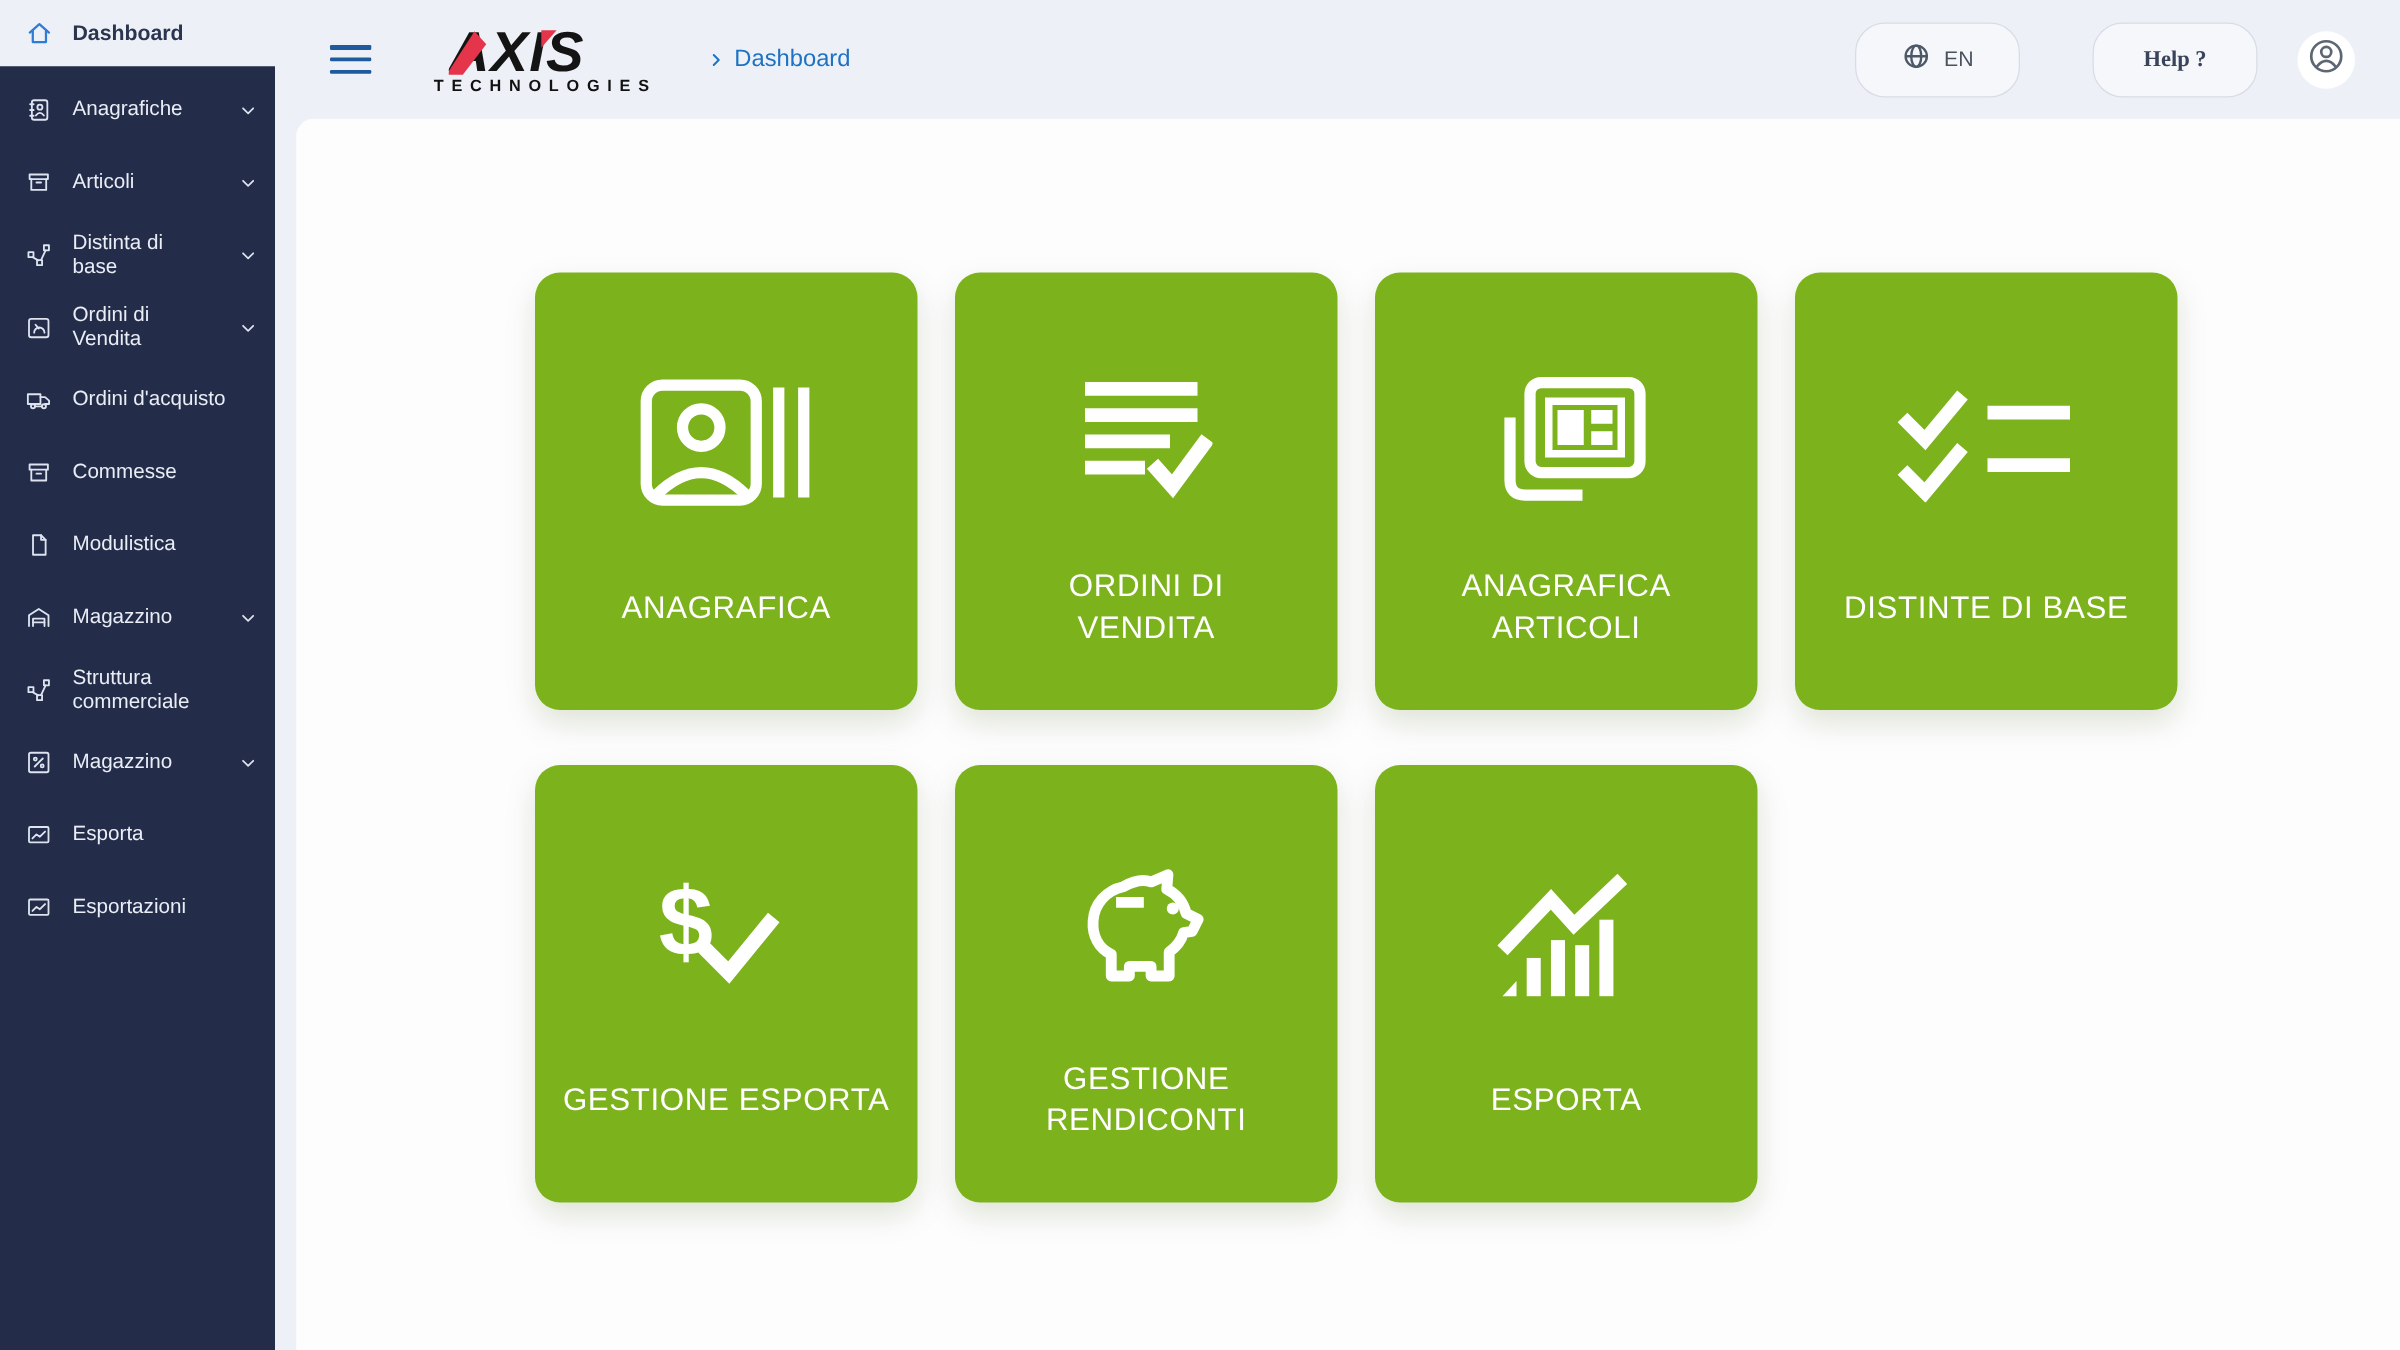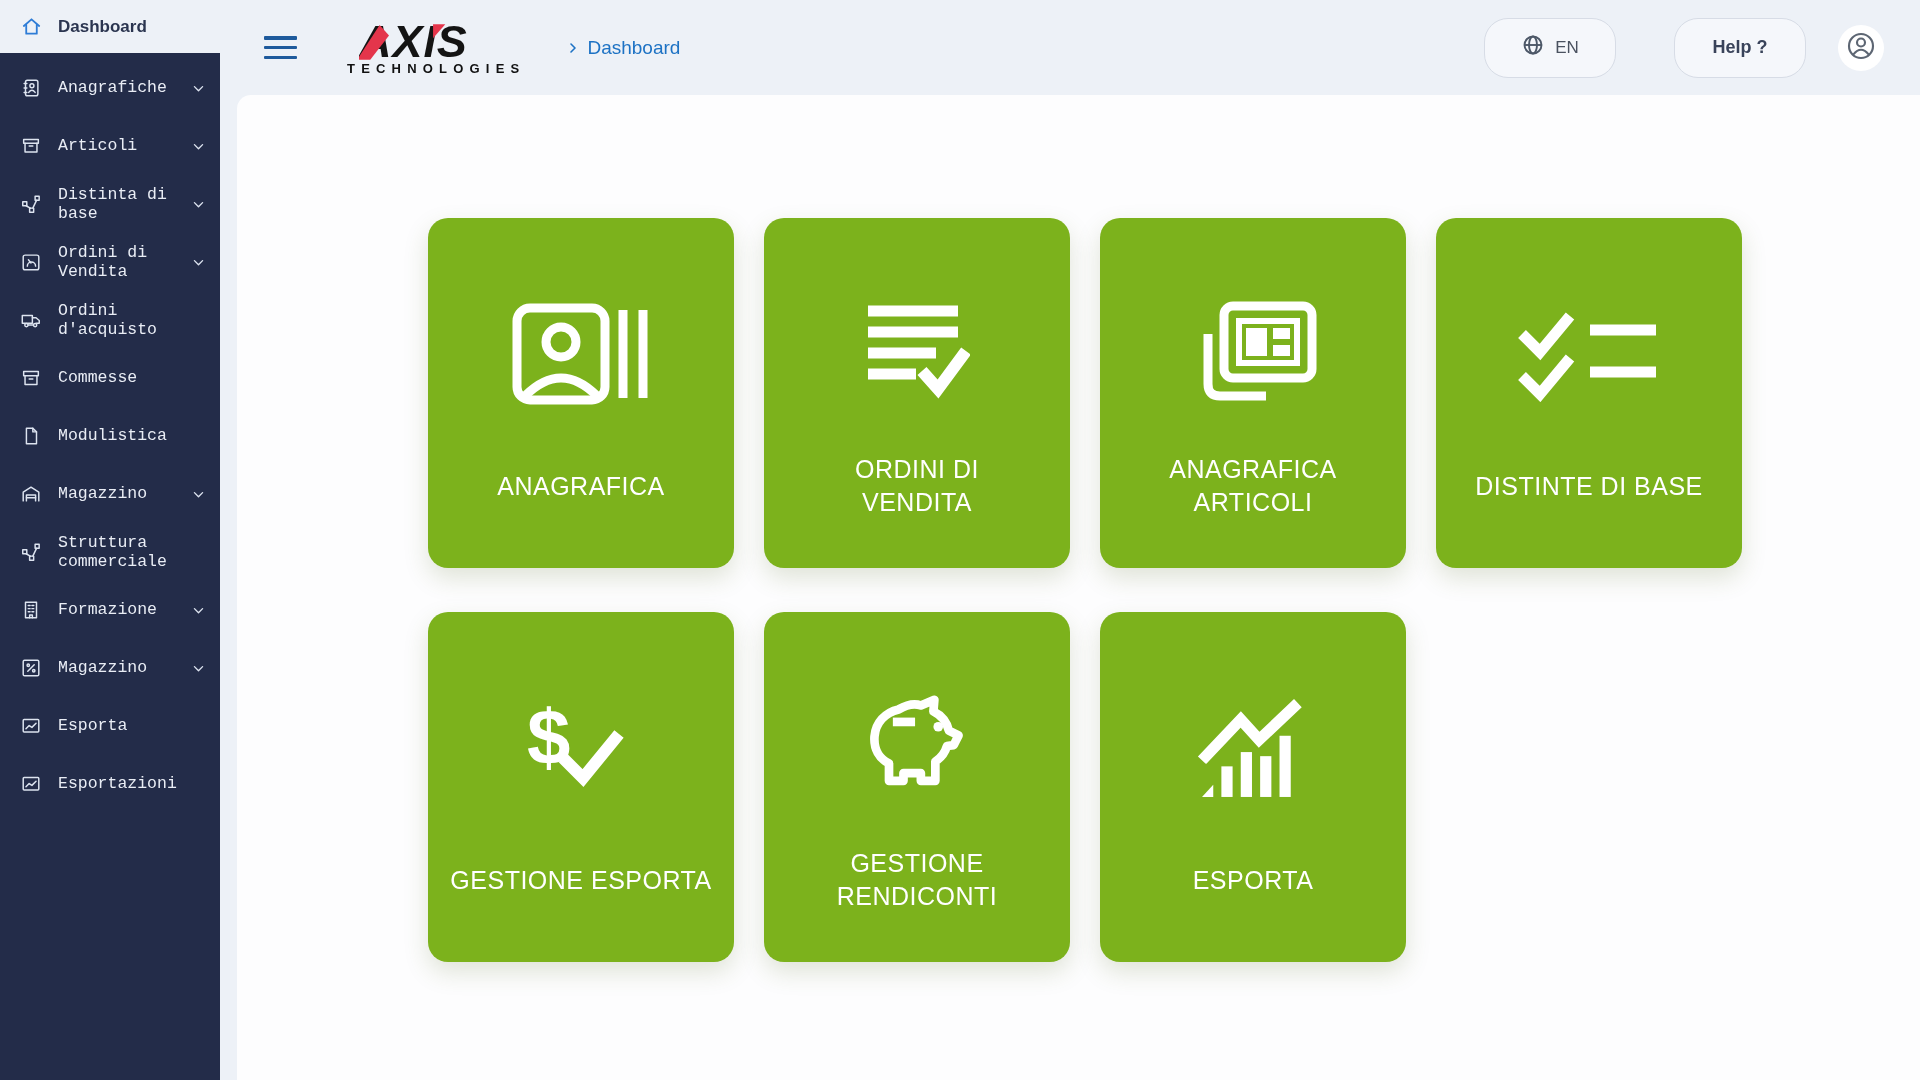--- a/index.html
+++ b/index.html
@@ -4,38 +4,38 @@
 <style>
   html,body{margin:0;padding:0;width:1920px;height:1080px;overflow:hidden;
     font-family:"Liberation Sans",sans-serif;background:#edf1f7;}
   *{box-sizing:border-box;}
 
   
   .sidebar{position:absolute;left:0;top:0;width:220px;height:1080px;background:#232c49;z-index:3;}
   .dash-item{height:53px;background:#edf1f7;display:flex;align-items:center;padding-left:20px;cursor:pointer;}
   .dash-item .lbl{margin-left:14px;font-size:17px;font-weight:700;color:#2b3550;}
   .nav{padding-top:6px;}
-  .nav-item{display:flex;align-items:center;min-height:58px;padding:0 14px 0 20px;cursor:pointer;font-family:Liberation Mono, monospace;}
+  .nav-item{display:flex;align-items:center;min-height:58px;padding:0 14px 0 20px;cursor:pointer;}
   .nav-icon{width:24px;flex:none;display:flex;align-items:center;}
   .nav-label{margin-left:14px;flex:1;font-size:16.5px;line-height:1.18;color:#e9edf5;white-space:pre-line;}
   .chev{flex:none;margin-left:6px;display:flex;}
 
   
   .header{position:absolute;left:220px;top:0;right:0;height:95px;background:#edf1f7;
     display:flex;align-items:center;z-index:2;}
   .hamburger{margin-left:44px;width:33px;height:23px;display:flex;flex-direction:column;justify-content:space-between;cursor:pointer;}
   .hamburger span{display:block;height:3.5px;background:#1e5a9c;border-radius:1px;}
   .logo{margin-left:46px;display:flex;flex-direction:column;align-items:center;cursor:pointer;}
   .logo-sub{font-size:13px;font-weight:700;letter-spacing:6.2px;color:#111;margin-top:-2px;padding-left:4px;}
   .breadcrumb{margin-left:40px;display:flex;align-items:center;color:#1d72c4;}
   .breadcrumb .bc-label{font-size:19px;margin-left:6px;cursor:pointer;}
   .pill{height:60px;border:1px solid #d7dce6;border-radius:24px;display:flex;align-items:center;
     justify-content:center;background:rgba(255,255,255,.45);cursor:pointer;}
   .pill-en{margin-left:auto;width:132px;gap:10px;color:#4a5260;font-size:17px;}
-  .pill-help{margin-left:58px;width:132px;color:#39435a;font-size:18px;font-weight:700;}
+  .pill-help{margin-left:58px;width:132px;color:#39435a;font-size:18px;font-weight:700;font-family:Liberation Serif, serif;}
   .avatar{margin-left:32px;margin-right:36px;width:46px;height:46px;border-radius:50%;background:#fff;
     display:flex;align-items:center;justify-content:center;cursor:pointer;}
 
   
   .content{position:absolute;left:237px;top:95px;right:0;bottom:0;background:#fdfdfe;
     border-top-left-radius:14px;z-index:1;}
   .tile-grid{display:grid;grid-template-columns:repeat(4,306px);grid-auto-rows:350px;
     gap:44px 30px;margin:123px 0 0 191px;}
   .tile{background:#7cb21c;border-radius:20px;padding-top:52px;cursor:pointer;
     display:flex;flex-direction:column;align-items:center;
@@ -176,35 +176,20 @@
             <rect x="10.5" y="16.5" width="4.4" height="4.4"></rect>
             <path d="M6.7 13.9 L11.6 16.7 M14 16.5 L18 8"></path>
           </svg>
         </span>
         <span class="nav-label">Struttura
 commerciale</span>
       </div>
       <div class="nav-item">
         <span class="nav-icon">
           <svg width="22" height="22" viewBox="0 0 24 24" fill="none" stroke="#dde4f0" stroke-width="1.6" stroke-linecap="round" stroke-linejoin="round">
-            <rect x="6" y="3.5" width="12" height="17"></rect>
-            <path d="M9 7 h2 M13 7 h2 M9 10.5 h2 M13 10.5 h2 M9 14 h2 M13 14 h2"></path>
-            <path d="M10.5 20.5 v-3 h3 v3"></path>
-          </svg>
-        </span>
-        <span class="nav-label">Formazione</span>
-        <span class="chev">
-          <svg width="15" height="15" viewBox="0 0 24 24" fill="none" stroke="#dde4f0" stroke-width="2.2" stroke-linecap="round" stroke-linejoin="round">
-            <path d="M5.5 9 L12 15.5 L18.5 9"></path>
-          </svg>
-        </span>
-      </div>
-      <div class="nav-item">
-        <span class="nav-icon">
-          <svg width="22" height="22" viewBox="0 0 24 24" fill="none" stroke="#dde4f0" stroke-width="1.6" stroke-linecap="round" stroke-linejoin="round">
             <rect x="3.5" y="3.5" width="17" height="17" rx="1.5"></rect>
             <path d="M8.5 15.5 L15.5 8.5"></path>
             <circle cx="9" cy="9" r="1.3"></circle>
             <circle cx="15" cy="15" r="1.3"></circle>
           </svg>
         </span>
         <span class="nav-label">Magazzino</span>
         <span class="chev">
           <svg width="15" height="15" viewBox="0 0 24 24" fill="none" stroke="#dde4f0" stroke-width="2.2" stroke-linecap="round" stroke-linejoin="round">
             <path d="M5.5 9 L12 15.5 L18.5 9"></path>

